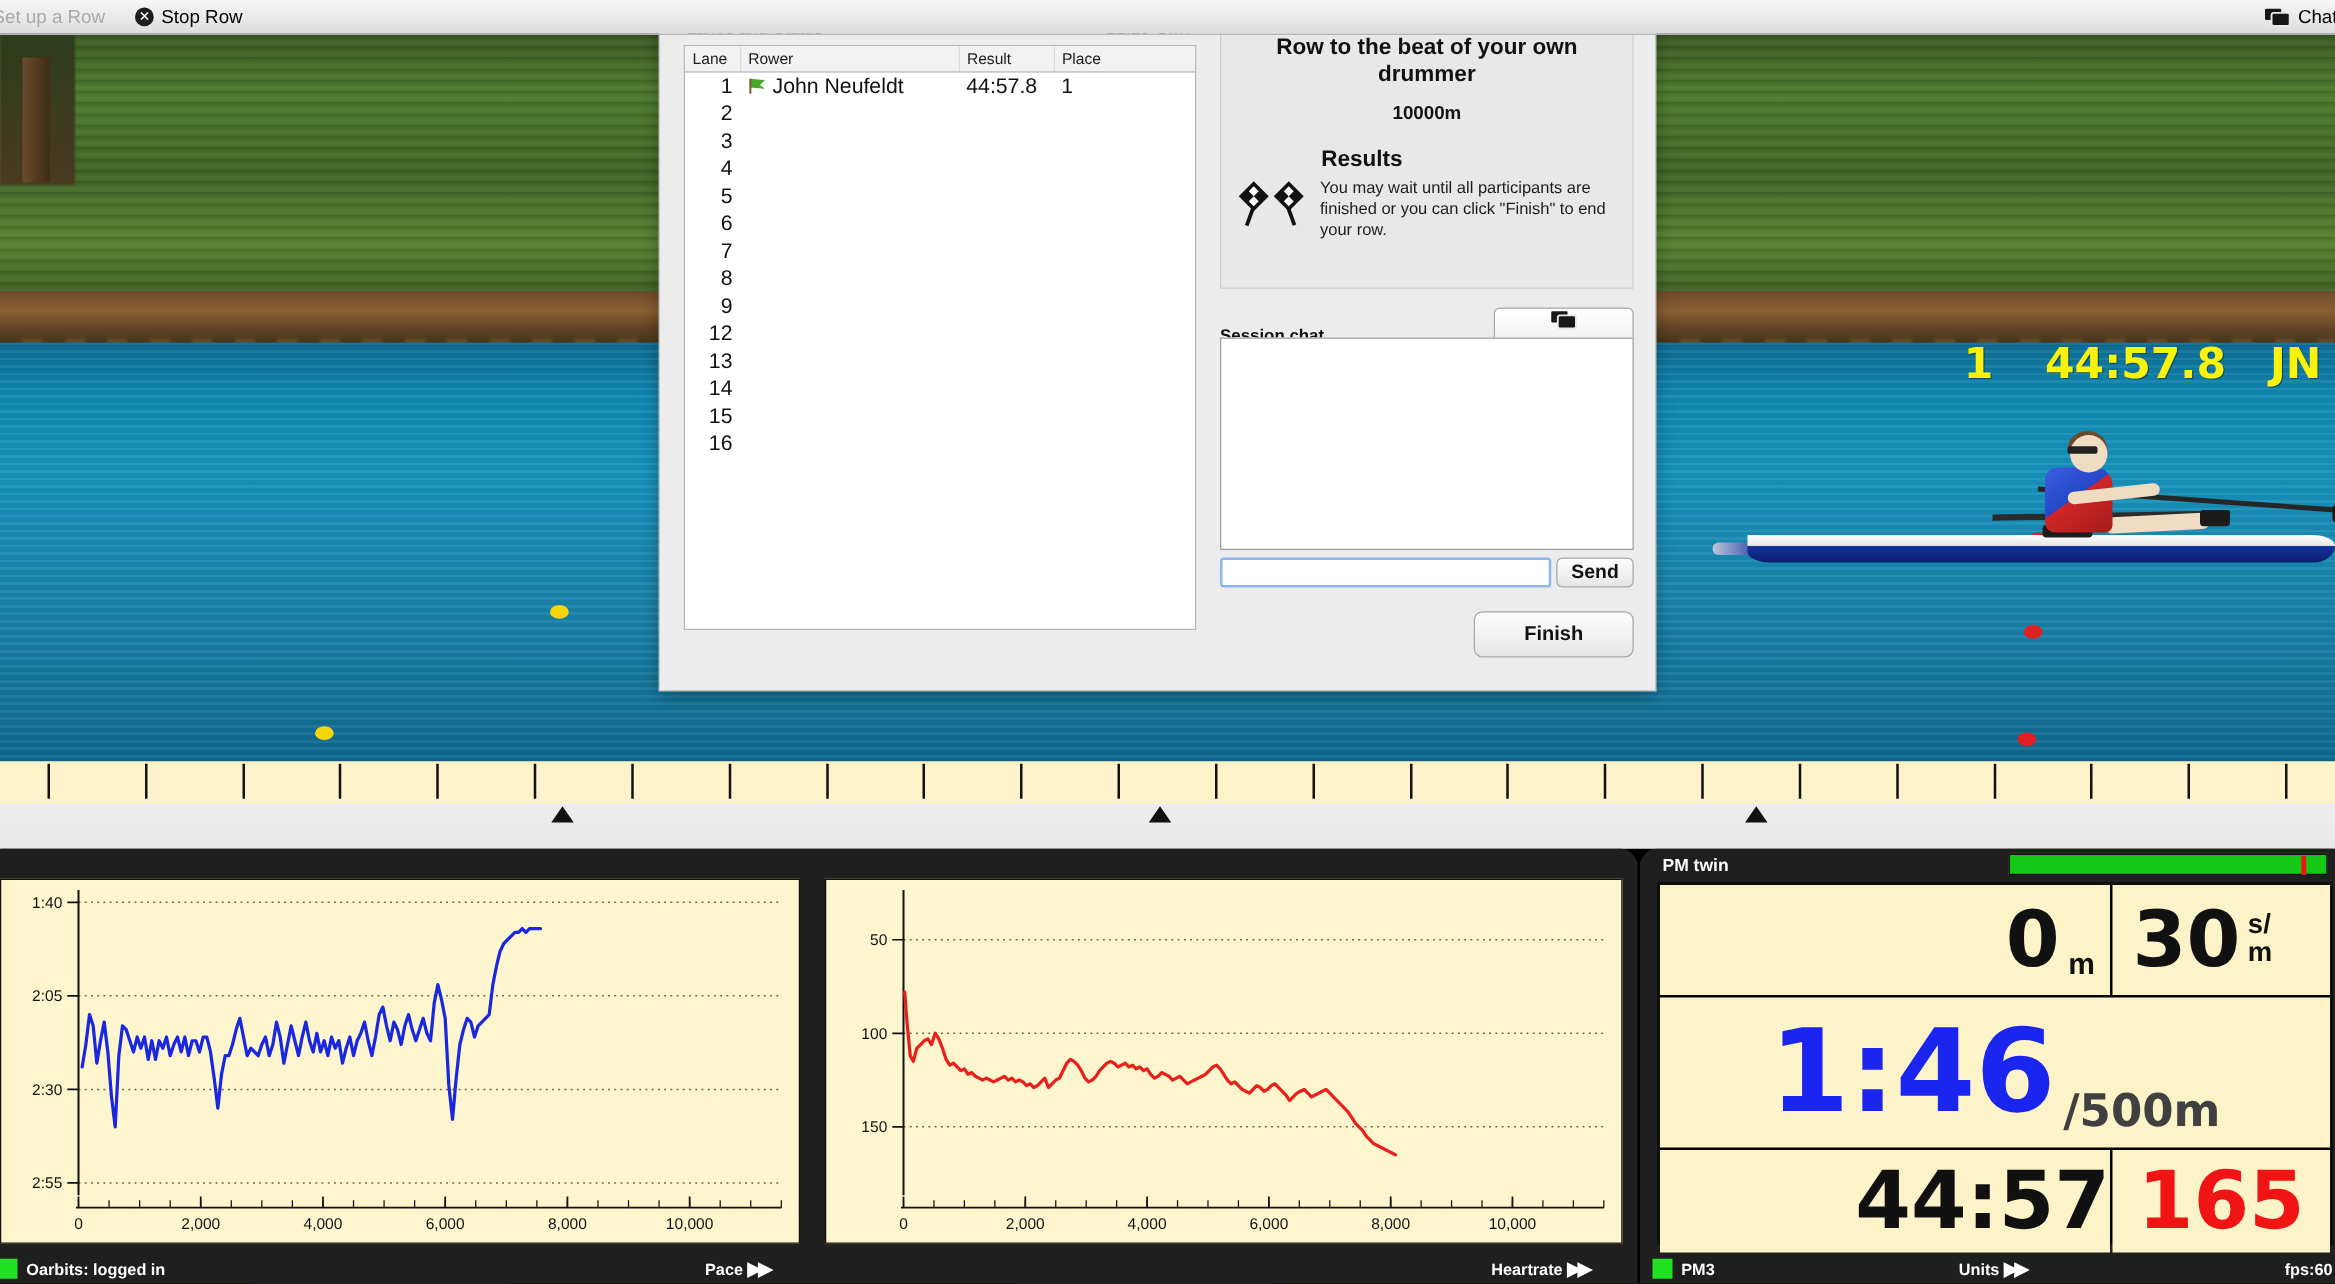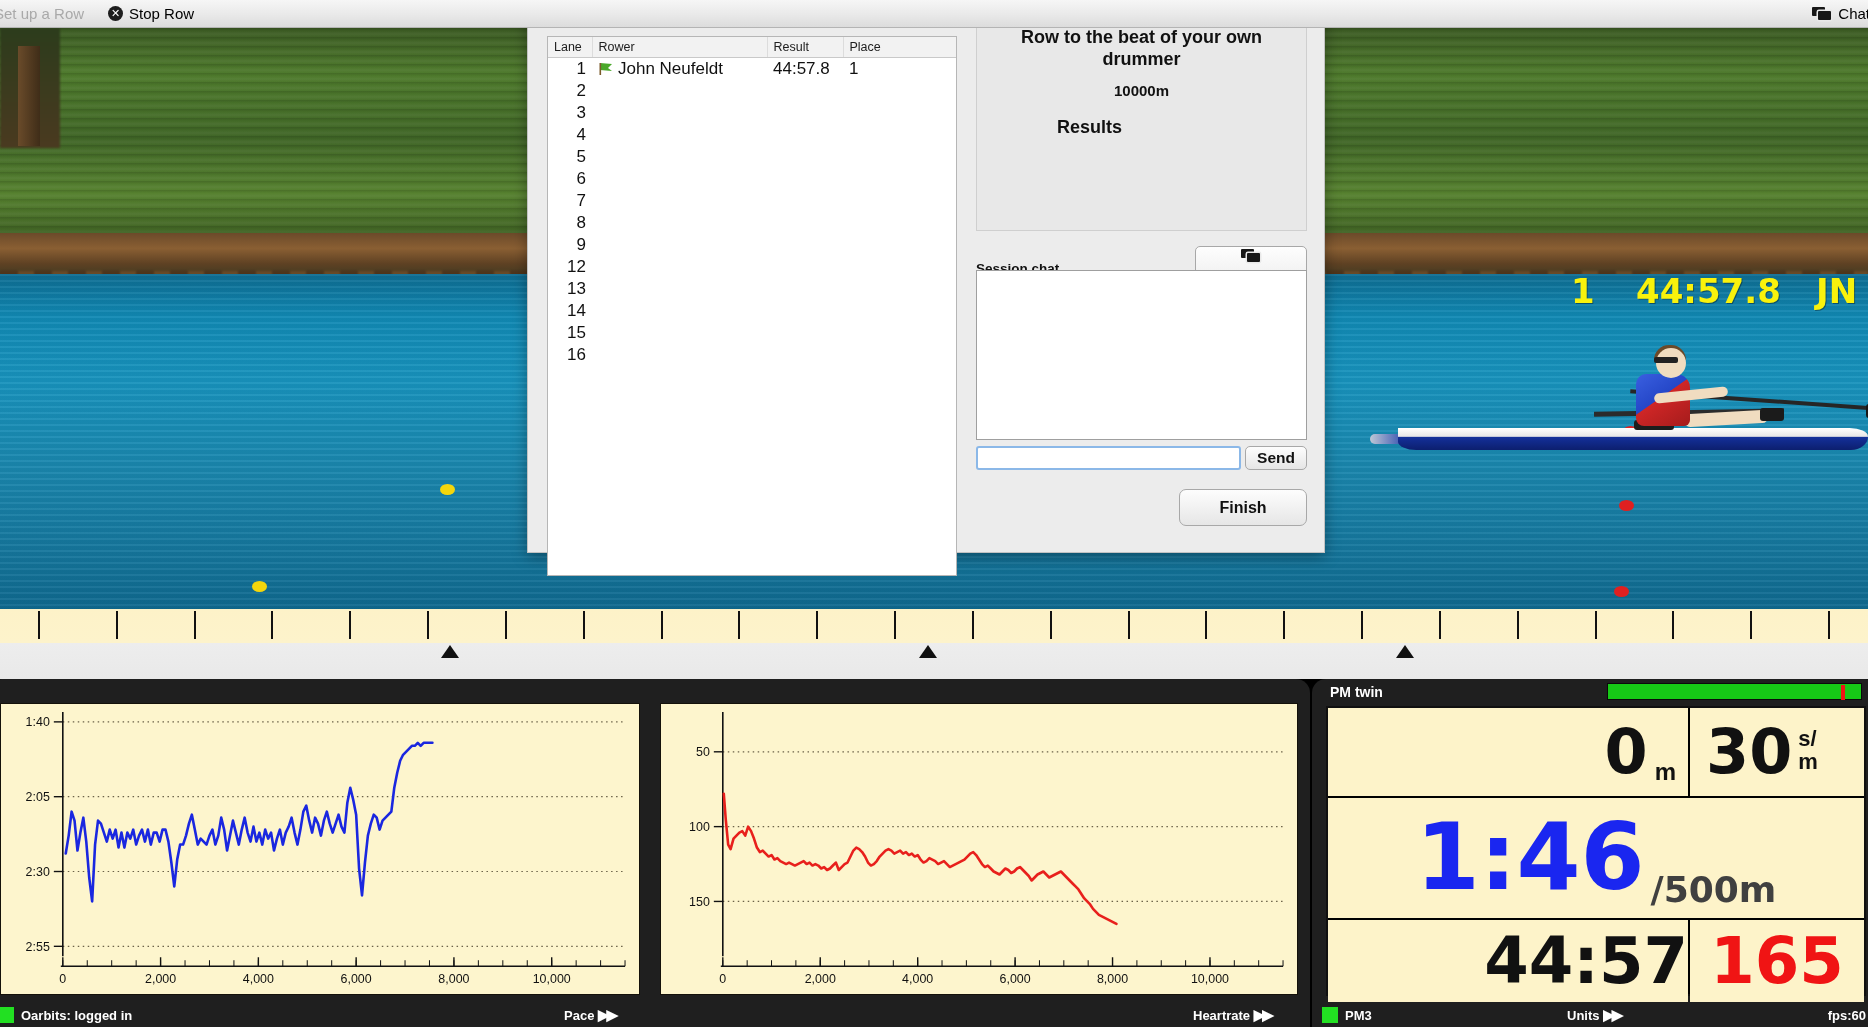--- a/index.html
+++ b/index.html
@@ -118,21 +118,21 @@
   
   #dialog {
     position:absolute; left: 527px; top: 0; width: 798px; height: 553px;
     background:#ececec; border:1px solid #c2c2c2; border-top:none;
     box-shadow: 0 3px 14px rgba(0,0,0,.35);
     z-index: 30;
   }
   #lanes-panel { position:absolute; left:19px; top:14px; width:410px; }
   .panel-head { display:flex; justify-content:space-between; align-items:baseline; font-size:14px; color:#1b1b1b; padding: 0 2px 6px 2px;}
   #lanes-table-wrap {
-    background:#fff; border:1px solid #b6b6b6; width:410px; height:540px; overflow:hidden;
+    background:#fff; border:1px solid #b6b6b6; width:410px; height:468px; overflow:hidden;
   }
   table.lanes { width:100%; border-collapse: collapse; font-size:15px; }
   table.lanes thead th {
     font-weight:400; font-size:12.5px; text-align:left; color:#202020;
     background:#f2f2f2; border-bottom:1px solid #c9c9c9; padding:3px 6px;
     border-right:1px solid #dcdcdc;
   }
   table.lanes thead th:last-child { border-right:none; }
   table.lanes td { padding: 1px 6px; font-size:17px; color:#111; height:22px; vertical-align:middle;}
   td.lane-no { text-align:right; width:44px; padding-right:9px;}
@@ -412,20 +412,37 @@
             </tr>
           </tbody>
       </table>
     </div>
   </div>
 
   <div id="info-card">
     <div id="info-title">Row to the beat of your own drummer</div>
     <div id="info-distance">10000m</div>
     <div id="results-heading">Results</div>
+    <div id="results-row">
+      <svg class="flags-icon" viewBox="0 0 58 40">
+        <g fill="#111">
+          <path d="M14 2 L26 14 L14 26 L2 14 Z"></path>
+          <path d="M42 2 L54 14 L42 26 L30 14 Z"></path>
+          <rect x="11" y="20" width="3" height="18" transform="rotate(20 12 26)"></rect>
+          <rect x="41" y="20" width="3" height="18" transform="rotate(-20 42 26)"></rect>
+        </g>
+        <g fill="#fff">
+          <rect x="8.4" y="8.4" width="5.6" height="5.6" transform="rotate(45 14 14)"></rect>
+          <rect x="14" y="14" width="5.6" height="5.6" transform="rotate(45 14 14)"></rect>
+          <rect x="36.4" y="8.4" width="5.6" height="5.6" transform="rotate(45 42 14)"></rect>
+          <rect x="42" y="14" width="5.6" height="5.6" transform="rotate(45 42 14)"></rect>
+        </g>
+      </svg>
+      <div id="results-text">You may wait until all participants are finished or you can click "Finish" to end your row.</div>
+    </div>
   </div>
 
   <div id="chat-label-row">
     <span id="session-chat-label">Session chat</span>
     <button id="general-chat-btn">
       <span class="chat-bubble-icon"></span>
       <span>General Chat</span>
     </button>
   </div>
 

